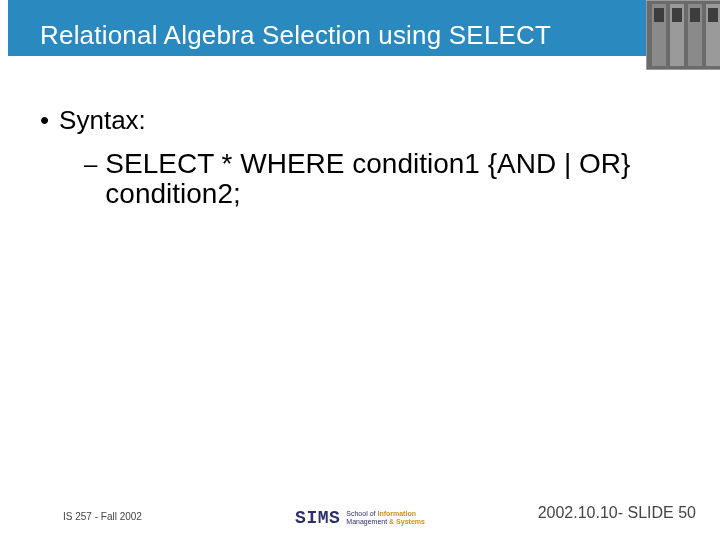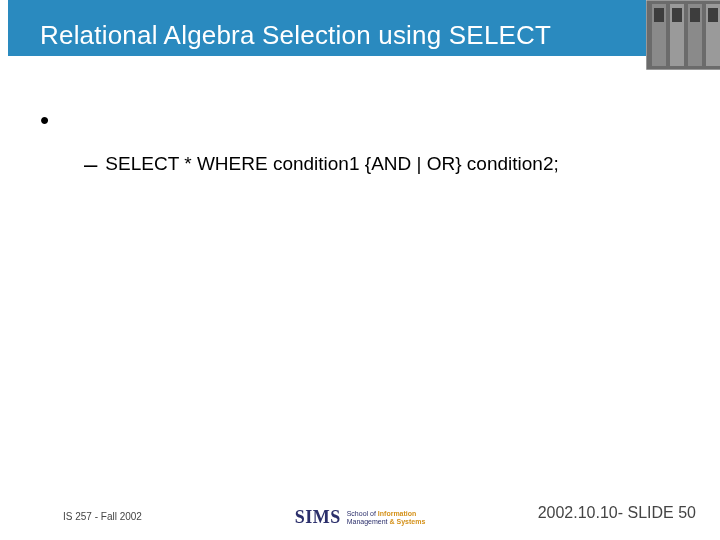--- a/index.html
+++ b/index.html
@@ -8,25 +8,25 @@
   .title-bar { position: absolute; top: 0; left: 8px; width: 720px; height: 56px; background: #2a8abf; text-align: center; }
   .title-text { position: absolute; top: 20px; left: 32px; font-size: 26px; color: #ffffff; font-weight: 400; letter-spacing: 0.2px; }
   .decor { position: absolute; top: 0; right: 0; width: 82px; height: 70px; overflow: hidden; }
   .decor svg { display: block; }
   .content { position: absolute; top: 105px; left: 40px; right: 40px; }
   .bullet1 { display: flex; align-items: flex-start; margin-bottom: 14px; }
   .bullet1 .dot { font-size: 26px; line-height: 30px; color: #000; margin-right: 10px; }
   .bullet1 .txt { font-size: 26px; line-height: 30px; color: #000; }
   .bullet2 { margin-left: 44px; display: flex; align-items: flex-start; }
   .bullet2 .dash { font-size: 24px; line-height: 30px; color: #000; margin-right: 8px; }
-  .bullet2 .txt { font-size: 19px; line-height: 30px; color: #000; max-width: 560px; }
+  .bullet2 .txt { font-size: 28px; line-height: 30px; color: #000; max-width: 560px; }
   .footer-left { position: absolute; left: 32px; bottom: 18px; font-size: 10px; color: #444; margin-left: 31px; }
   .footer-right { position: absolute; right: 24px; bottom: 18px; font-size: 16px; color: #444; }
   .logo { position: absolute; left: 50%; transform: translateX(-50%); bottom: 12px; display: flex; align-items: center; gap: 6px; }
-  .logo-sims { font-family: Liberation Serif, serif; font-weight: 700; font-size: 18px; color: #2b2f6b; letter-spacing: 0.5px; }
+  .logo-sims { font-family: Liberation Mono, monospace; font-weight: 700; font-size: 18px; color: #2b2f6b; letter-spacing: 0.5px; }
   .logo-sub { display: flex; flex-direction: column; font-size: 7px; line-height: 8px; color: #2b2f6b; }
   .logo-sub .info { color: #d4911a; font-weight: 700; }
   .logo-sub .mgmt { color: #2b2f6b; }
 </style>
 </head>
 <body>
 
 <div class="slide">
 
   <div class="title-bar">
@@ -43,20 +43,21 @@
         <rect x="62" y="8" width="10" height="14" fill="#3d3d3d"></rect>
         <rect x="0" y="0" width="82" height="70" fill="none" stroke="#c8c8c8" stroke-width="1"></rect>
       </svg>
     </div>
     <div class="title-text">Relational Algebra Selection using SELECT</div>
   </div>
 
   <div class="content">
     <div class="bullet1">
       <span class="dot">•</span>
+      <span class="txt">Syntax:</span>
     </div>
     <div class="bullet2">
       <span class="dash">–</span>
       <span class="txt">SELECT * WHERE condition1 {AND | OR} condition2;</span>
     </div>
   </div>
 
   <div class="footer-left">IS 257 - Fall 2002</div>
 
   <div class="logo">

